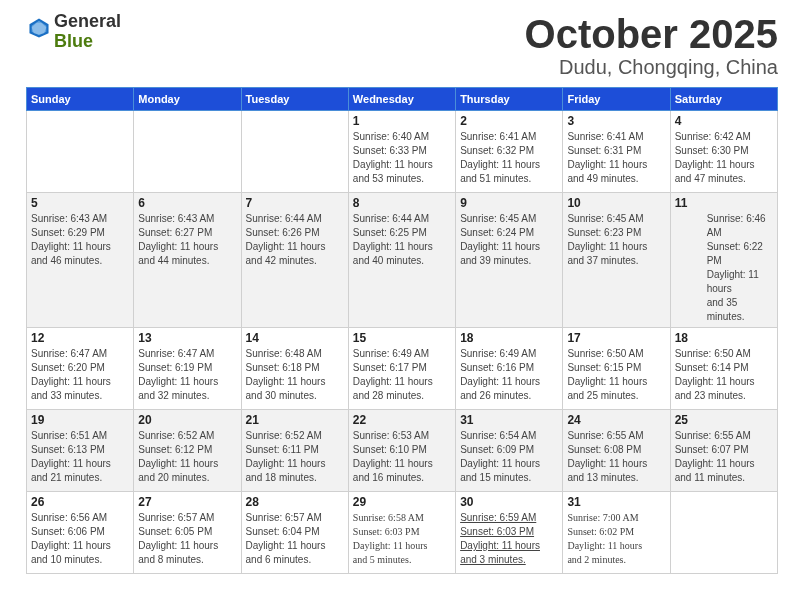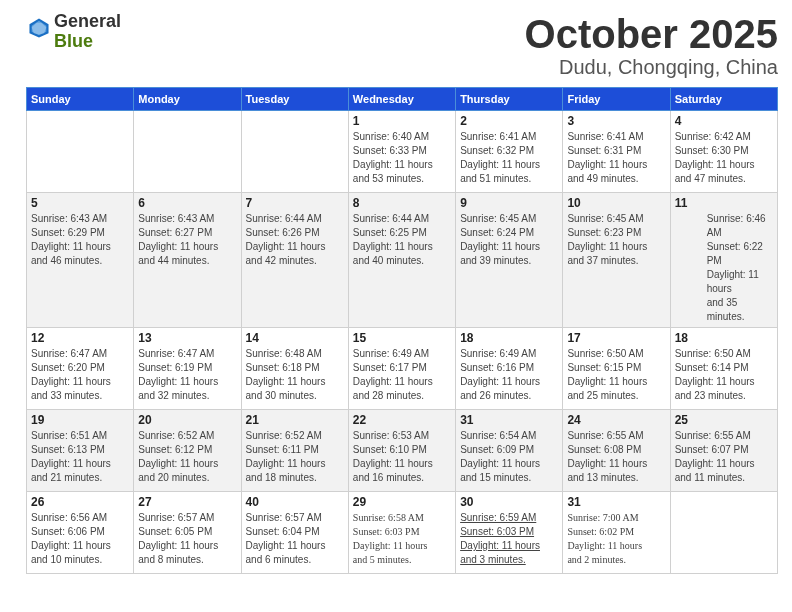--- a/index.html
+++ b/index.html
@@ -333,21 +333,21 @@
 and 10 minutes.</div>
           </td>
           <td>
             <div class="day-number">27</div>
             <div class="day-detail" style="white-space: pre-line;">Sunrise: 6:57 AM
 Sunset: 6:05 PM
 Daylight: 11 hours
 and 8 minutes.</div>
           </td>
           <td>
-            <div class="day-number">40</div>
+            <div class="day-number">28</div>
             <div class="day-detail" style="white-space: pre-line;">Sunrise: 6:57 AM
 Sunset: 6:04 PM
 Daylight: 11 hours
 and 6 minutes.</div>
           </td>
           <td>
             <div class="day-number">29</div>
             <div class="day-detail" style="white-space: pre-line; font-family: Liberation Serif, serif;">Sunrise: 6:58 AM
 Sunset: 6:03 PM
 Daylight: 11 hours

